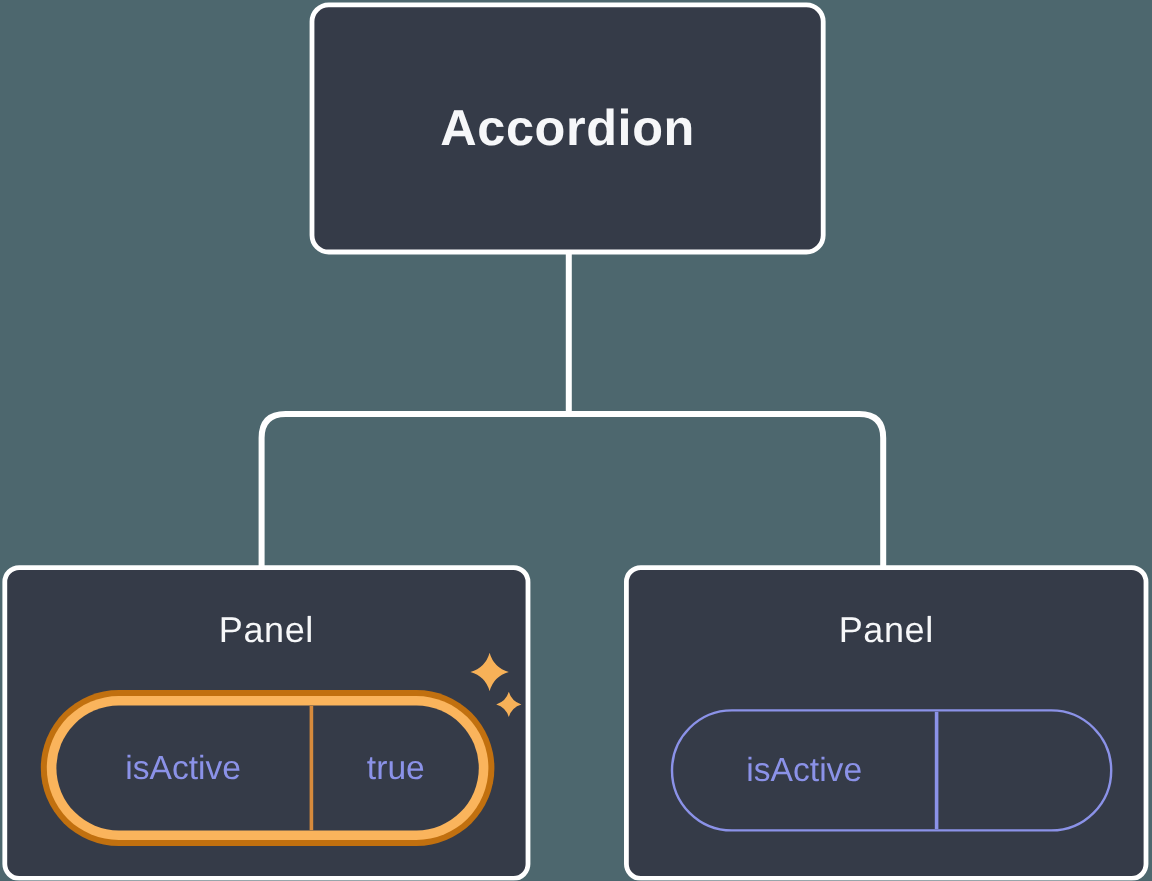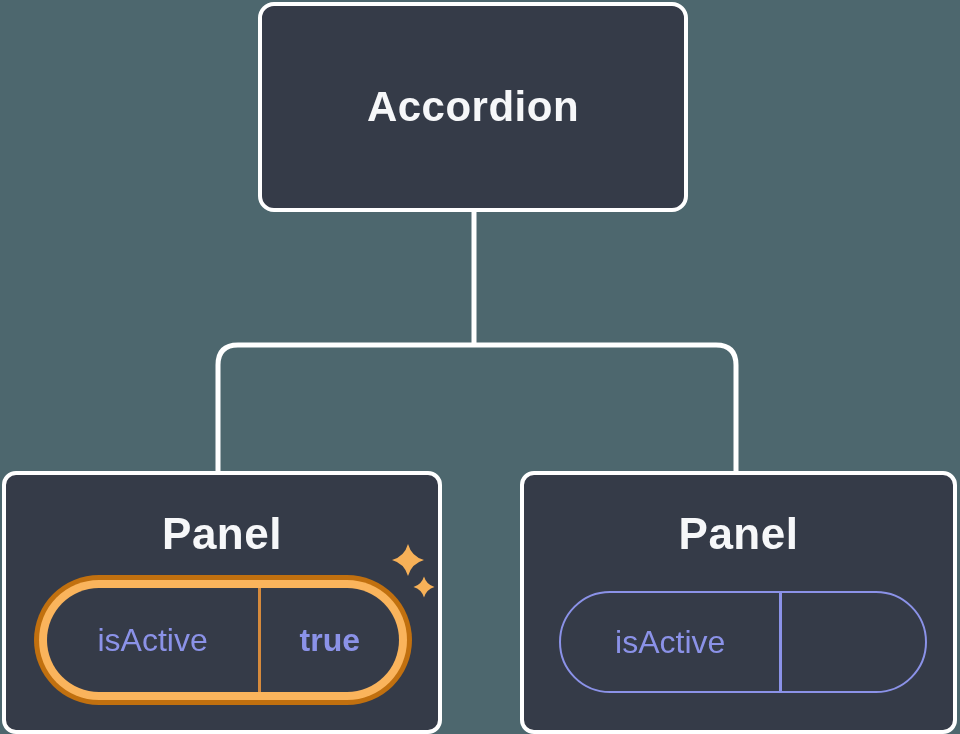--- a/index.html
+++ b/index.html
@@ -55,22 +55,22 @@
     top: 471px;
     height: 263px;
     border-radius: 14px;
   }
   .node.panel.left  { left: 2px;   width: 440px; }
   .node.panel.right { left: 520px; width: 437px; }
   .panel-title {
     margin-top: 34px;
     text-align: center;
     color: var(--text_primary);
-    font-size: 44px;
-    font-weight: 700;
+    font-size: 30px;
+    font-weight: 400;
     letter-spacing: 0.5px;
   }
   
   .pill-outer {
     position: absolute;
     left: 28px; top: 100px;
     border-radius: 999px;
     background: var(--ring_outer_orange);
     padding: 5px;
     width: 378px;
@@ -98,25 +98,25 @@
     display: flex;
     align-items: stretch;
     overflow: hidden;
     background: var(--node_fill);
   }
   .pill-cell {
     display: flex;
     align-items: center;
     justify-content: center;
     color: var(--state_purple);
-    font-size: 32px;
+    font-size: 28px;
   }
   .pill-cell.key   { flex: 0 0 60%; }
   .pill-cell.value { flex: 1 1 auto; }
-  .pill-cell.bold  { font-weight: 700; }
+  .pill-cell.bold  { font-weight: 400; }
   .pill-divider {
     flex: 0 0 2.5px;
     align-self: stretch;
   }
   .pill-divider.orange { background: var(--pill_divider_orange); }
   .pill-divider.purple { background: var(--state_purple); }
   .sparkles {
     position: absolute;
     left: 383px; top: 536px;
     width: 62px; height: 70px;

